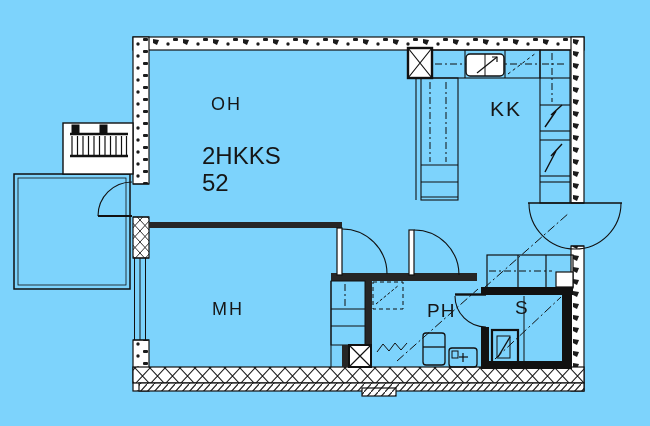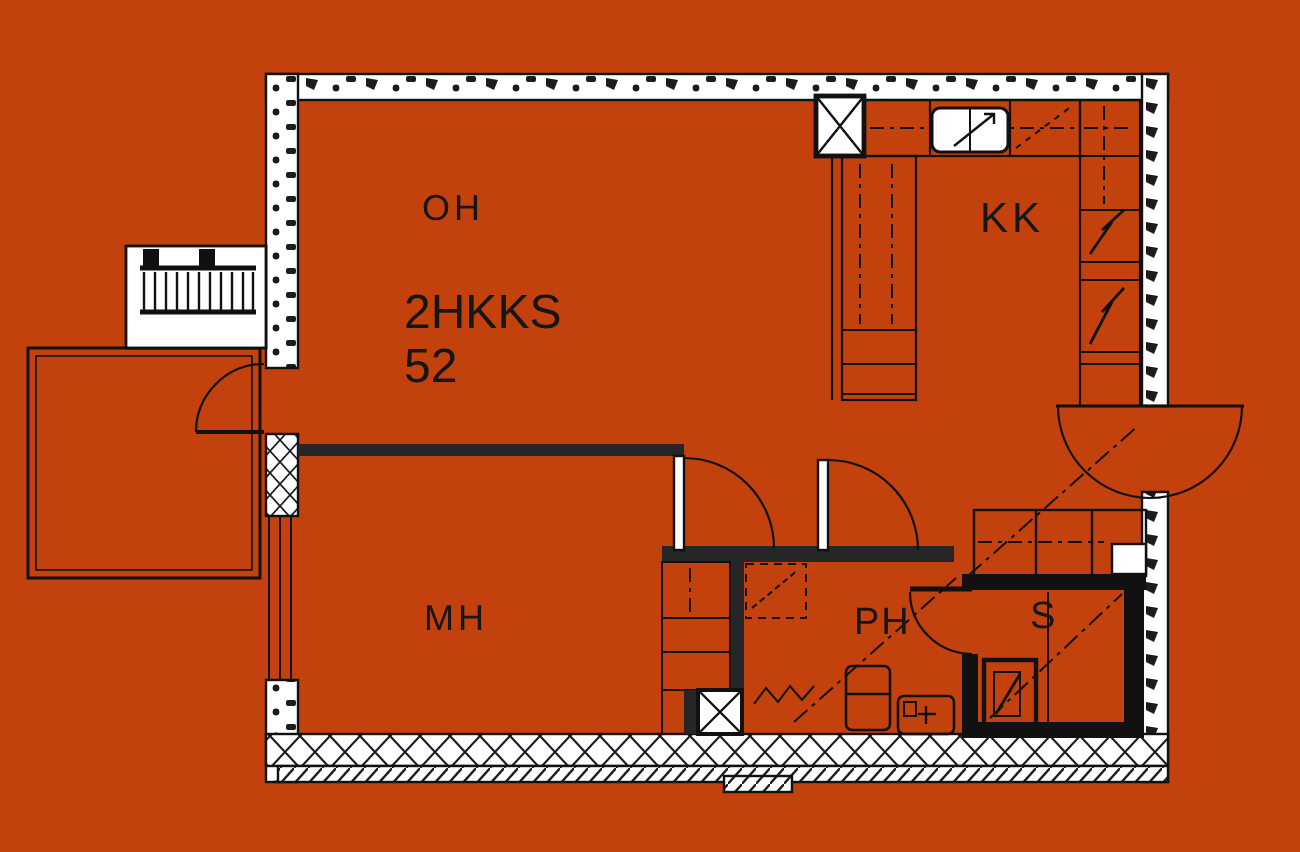--- a/index.html
+++ b/index.html
@@ -1,16 +1,16 @@
 <!DOCTYPE html>
 <html><head>
 <meta charset="utf-8">
 <style>
   html,body{margin:0;padding:0;background:#ffffff;}
-  .stage{position:relative;width:650px;height:426px;background:#c2410c;overflow:hidden;
+  .stage{position:relative;width:650px;height:426px;background:#7dd3fc;overflow:hidden;
          font-family:"Liberation Sans", sans-serif;}
   svg{position:absolute;left:0;top:0;}
   text{fill:#161616;}
   .lbl{letter-spacing:2px;}
 </style>
 </head>
 <body>
 
 <div class="stage">
 <svg width="650" height="426" viewBox="0 0 650 426">

